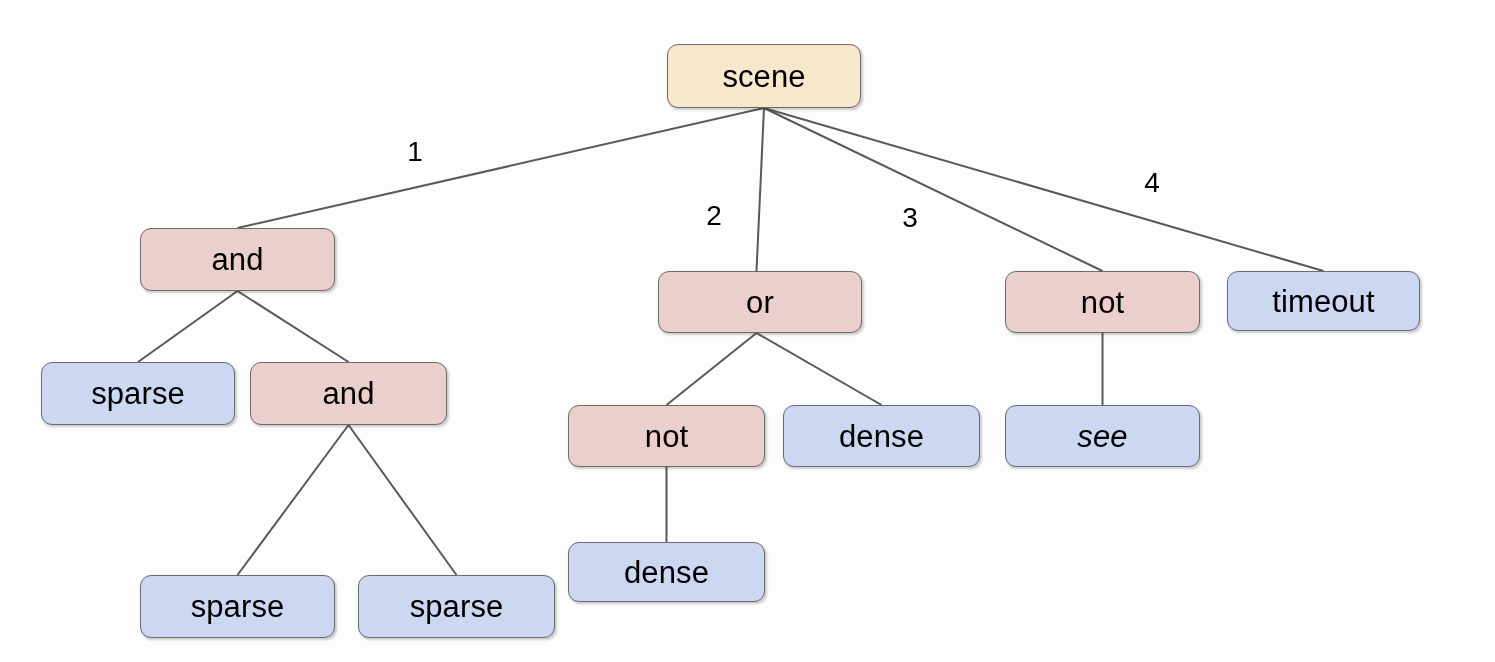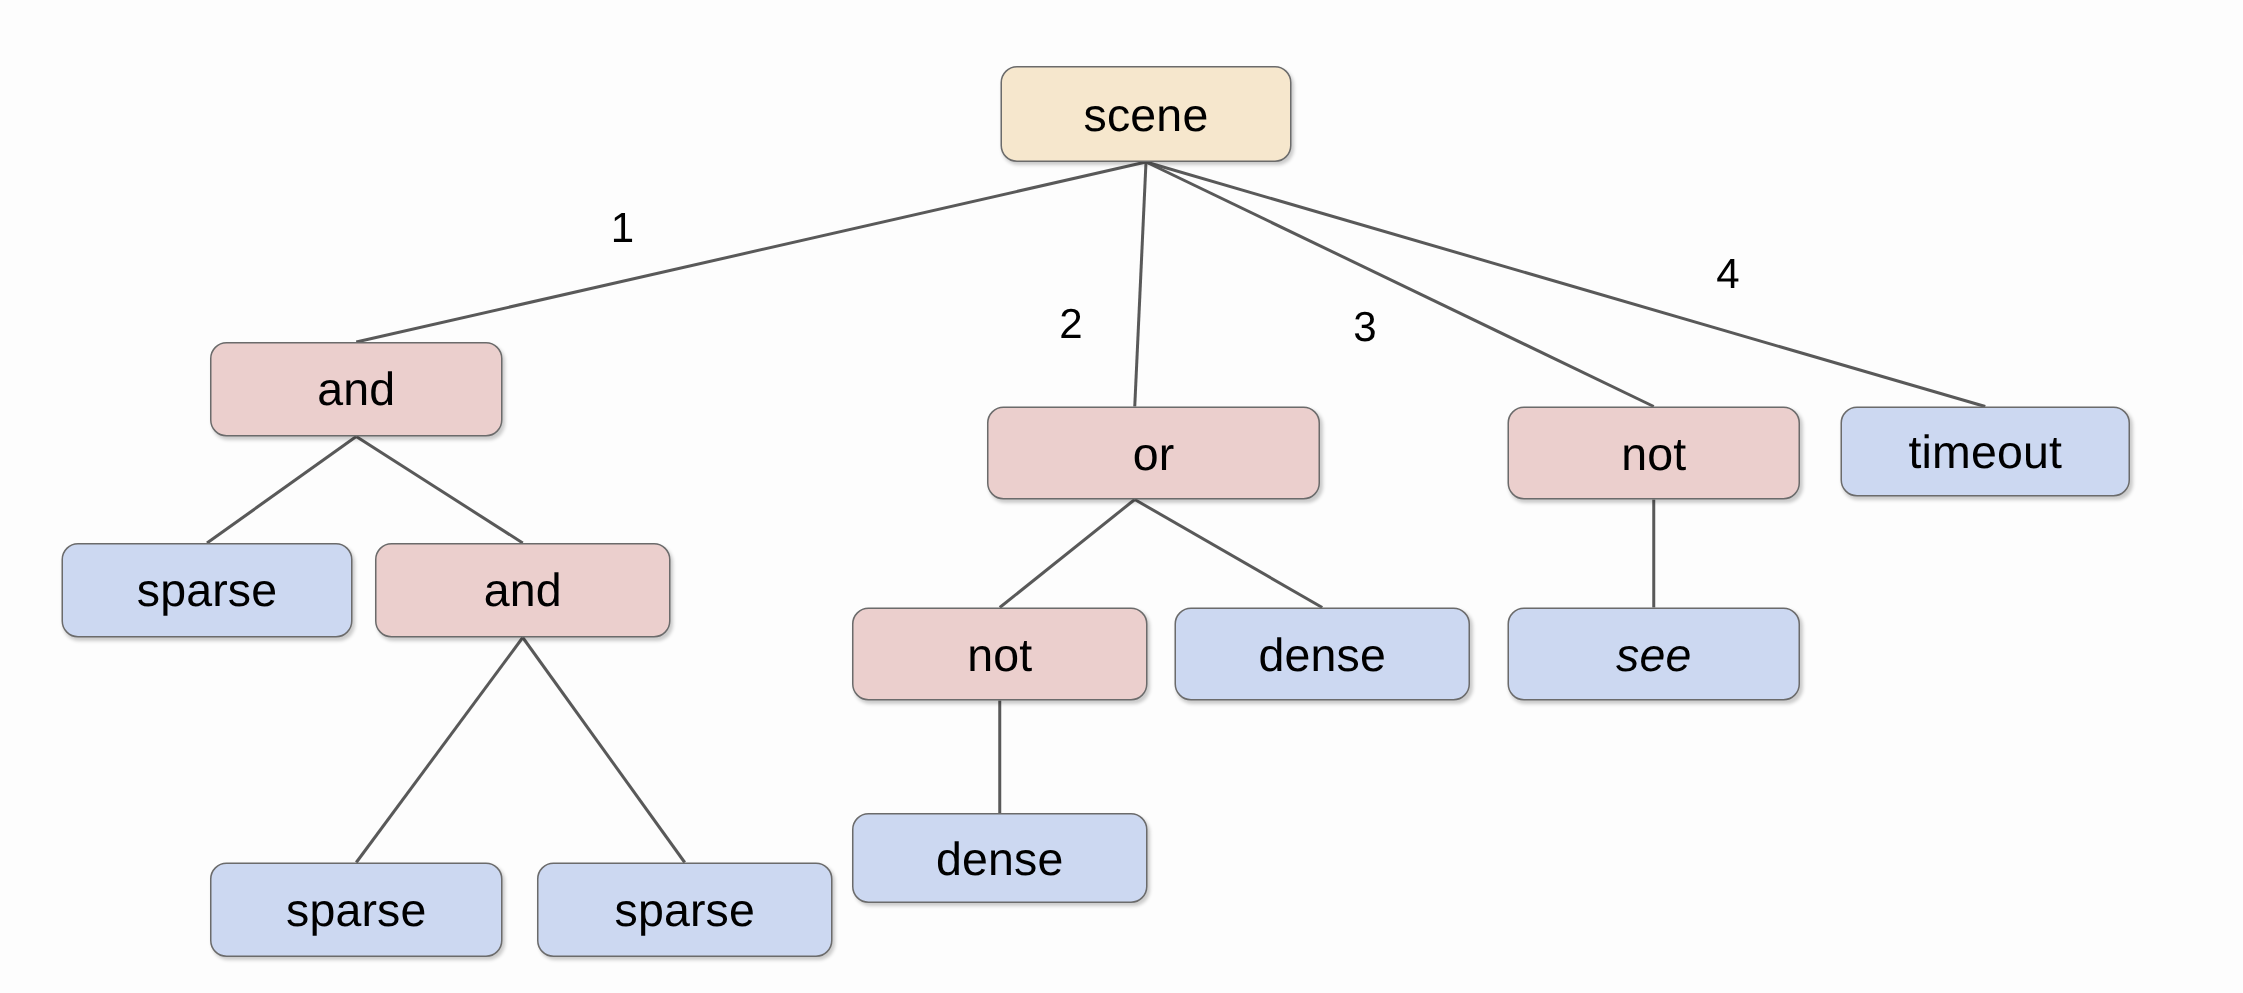--- a/index.html
+++ b/index.html
@@ -74,21 +74,21 @@
       <line x1="666.5" y1="467" x2="666.5" y2="542" stroke="#595959" stroke-width="2"></line>
       <line x1="1102.5" y1="333" x2="1102.5" y2="405" stroke="#595959" stroke-width="2"></line>
     </svg>
   <div id="node-layer">
       <div class="node root" style="left: 667px; top: 44px; width: 194px; height: 64px;">
         <span>scene</span>
       </div>
       <div class="node op" style="left: 140px; top: 228px; width: 195px; height: 63px;">
         <span>and</span>
       </div>
-      <div class="node op" style="left: 658px; top: 271px; width: 222px; height: 62px;">
+      <div class="node op" style="left: 658px; top: 271px; width: 204px; height: 62px;">
         <span>or</span>
       </div>
       <div class="node op" style="left: 1005px; top: 271px; width: 195px; height: 62px;">
         <span>not</span>
       </div>
       <div class="node leaf" style="left: 1227px; top: 271px; width: 193px; height: 60px;">
         <span>timeout</span>
       </div>
       <div class="node leaf" style="left: 41px; top: 362px; width: 194px; height: 63px;">
         <span>sparse</span>

